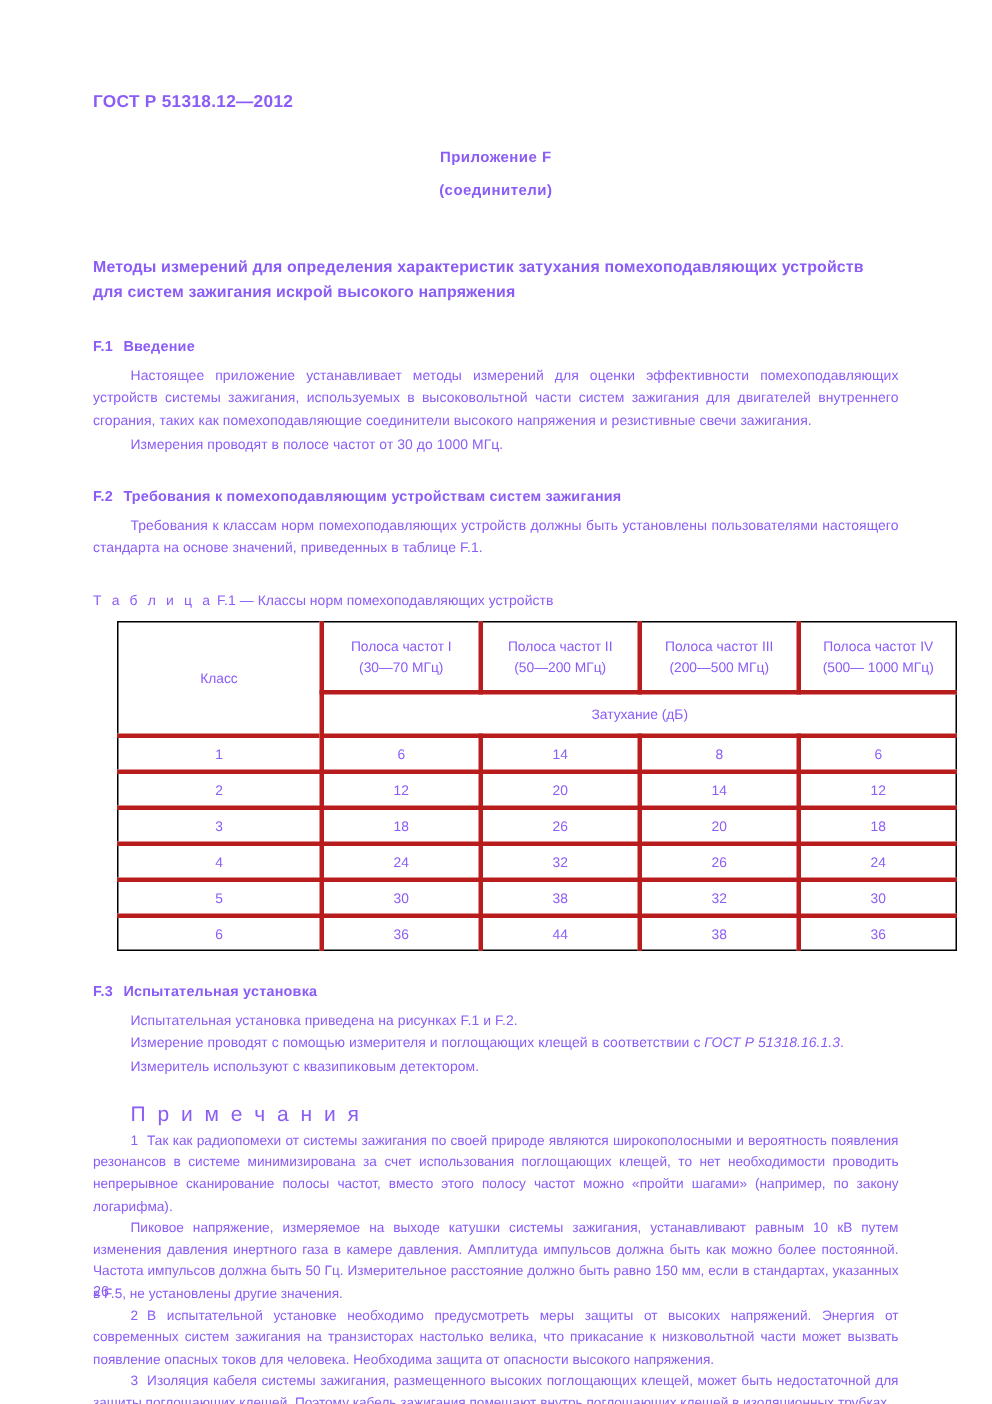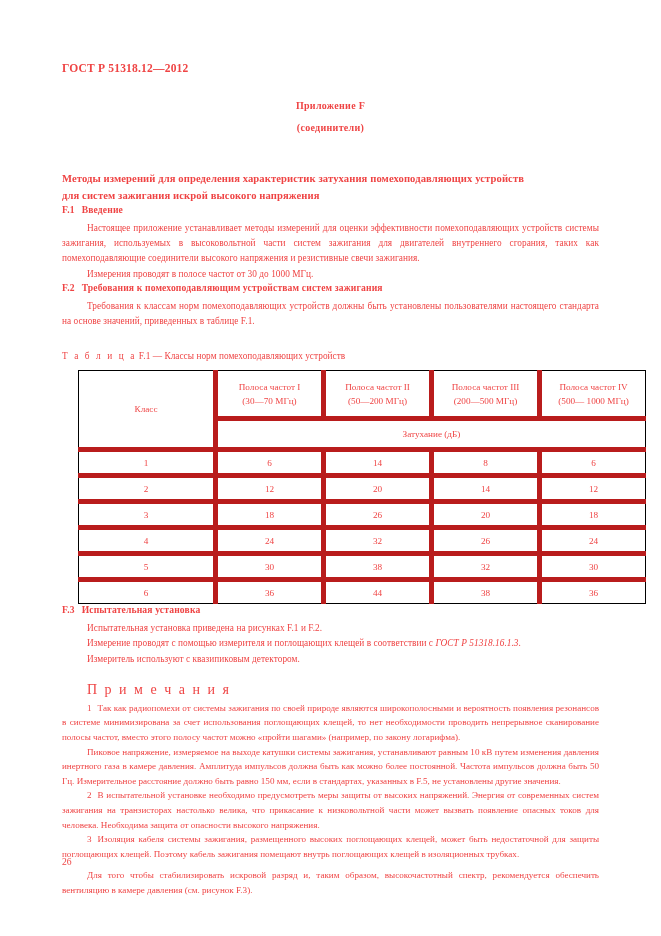--- a/index.html
+++ b/index.html
@@ -5,22 +5,22 @@
   html, body {
     margin: 0;
     padding: 0;
     background: #ffffff;
   }
   .page {
     position: relative;
     width: 661px;
     height: 936px;
     background: #ffffff;
-    font-family: Liberation Serif, serif;
-    color: #ef4444;
+    font-family: Liberation Sans, sans-serif;
+    color: #8b5cf6;
     overflow: hidden;
     box-sizing: border-box;
   }
   .content {
     position: absolute;
     left: 62px;
     top: 0;
     width: 537px;
   }
 
@@ -54,20 +54,21 @@
     font-weight: bold;
     line-height: 17px;
     margin-top: 37px;
     letter-spacing: 0.1px;
   }
 
   
   .section-head {
     font-size: 9.6px;
     font-weight: bold;
+    margin-top: 22px;
     margin-bottom: 6px;
     letter-spacing: 0.15px;
   }
   .section-head .num { margin-right: 7px; }
 
   p.body {
     font-size: 9.3px;
     line-height: 15.2px;
     margin: 0;
     text-align: justify;
@@ -88,21 +89,21 @@
     letter-spacing: 2.1px;
   }
 
   table.norms {
     border-collapse: collapse;
     width: 519px;
     margin-left: 16px;
     table-layout: fixed;
   }
   table.norms td {
-    border: 5px solid #b91c1c;
+    border: 3px solid #b91c1c;
     text-align: center;
     vertical-align: middle;
     font-size: 9.2px;
     line-height: 14px;
     padding: 2px 2px;
   }
   table.norms td.klass {
     border-left: 1.6px solid #000;
   }
   .band-cell { height: 41px; }

